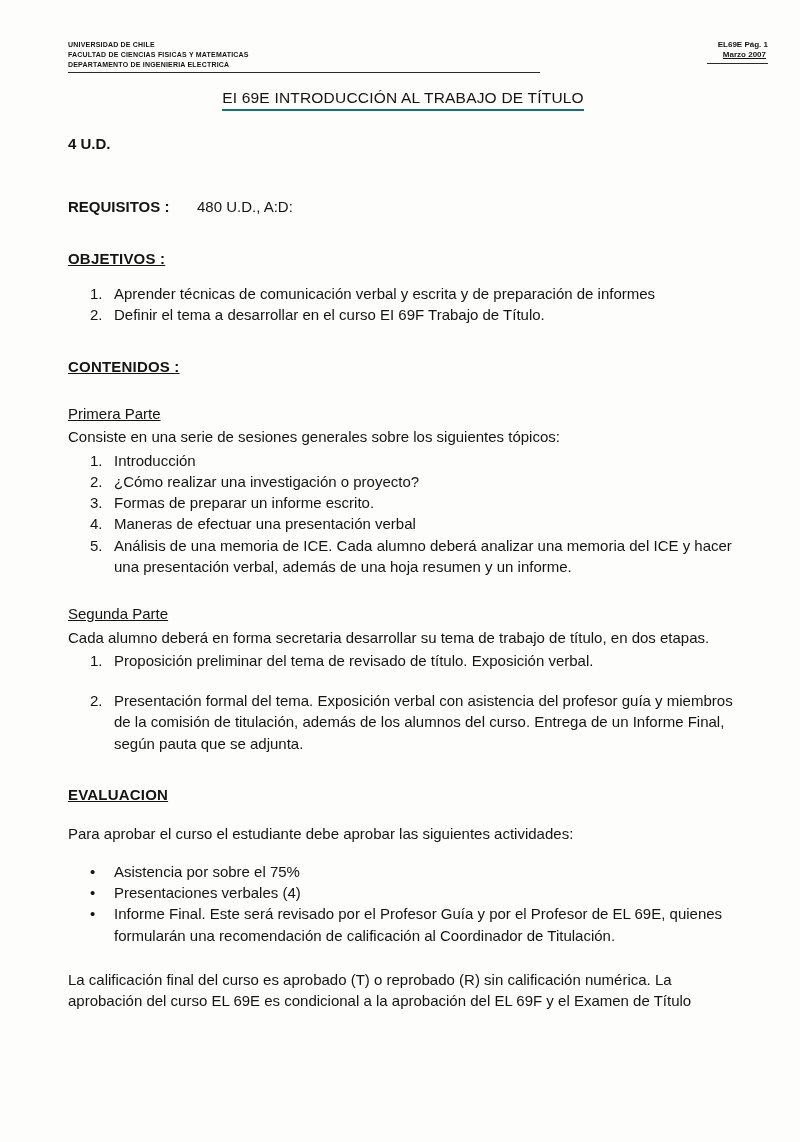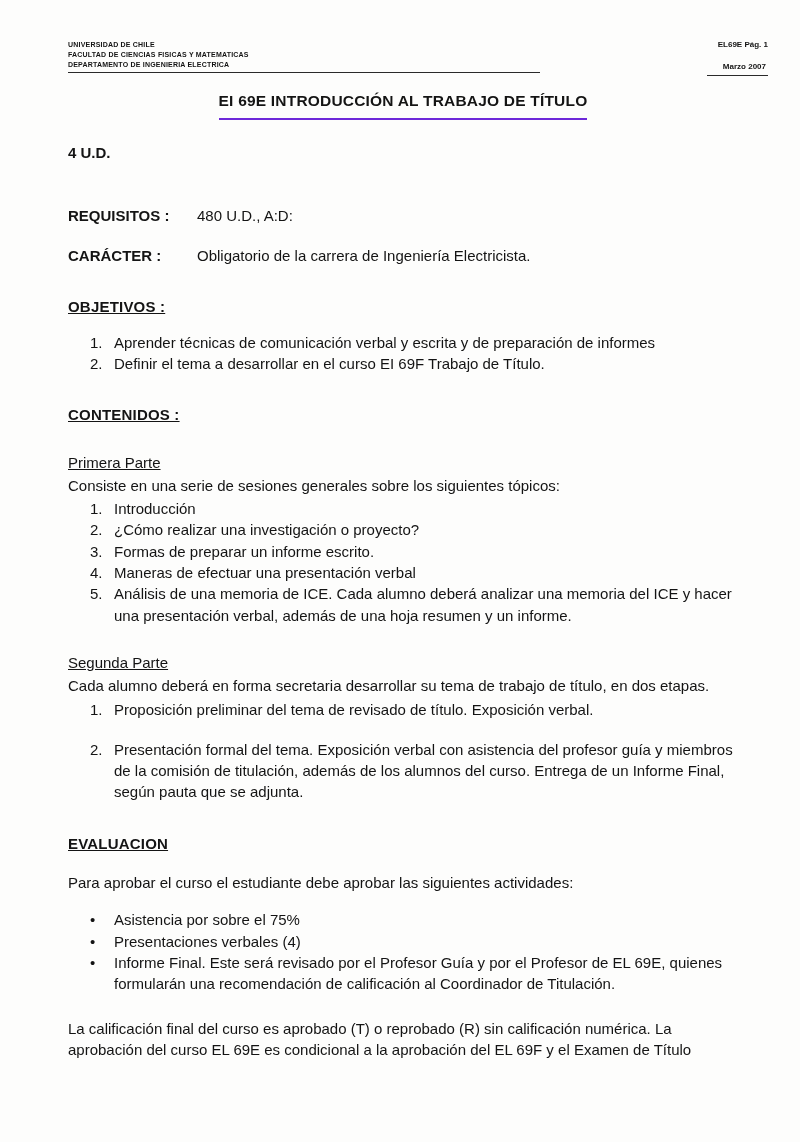--- a/index.html
+++ b/index.html
@@ -23,32 +23,33 @@
     line-height: 1.45;
     letter-spacing: .2px;
     width: 472px;
     border-bottom: 1.5px solid #2a2a2a;
     padding-bottom: 2px;
   }
   .hdr-right { text-align: right; font-size: 8px; font-weight: bold; line-height: 1.3; }
   .hdr-right .pageref { display: block; }
   .hdr-right .date {
     display: inline-block;
-    margin-top: 12px;
+    margin-top: 0;
     padding: 0 2px 2px 16px;
     border-bottom: 1.5px solid #2a2a2a;
+    text-decoration: underline;
   }
   
   .title-wrap { text-align: center; margin-top: 16px; padding-right: 30px; }
   .doc-title {
     display: inline-block;
     font-size: 15.5px;
-    font-weight: bold;
-    border-bottom: 2px solid #6d28d9;
-    padding-bottom: 8px;
+    font-weight: normal;
+    border-bottom: 2px solid #0f766e;
+    padding-bottom: 2px;
     letter-spacing: .2px;
   }
   .units { text-align: left; font-size: 15px; font-weight: bold; margin-top: 24px; padding-right: 30px; }
   
   .content { padding-right: 34px; font-size: 15px; line-height: 1.42; }
   .field { display: flex; }
   .field + .field { margin-top: 19px; }
   .field-label { font-weight: bold; flex: 0 0 129px; }
   .fields { margin-top: 44px; }
   .para { margin: 0; }
@@ -94,24 +95,20 @@
     <span class="doc-title">EI  69E INTRODUCCIÓN AL TRABAJO DE TÍTULO</span>
   </div>
   <div class="units">4 U.D.</div>
 
   <div class="content">
 
     <div class="fields">
       <div class="field">
         <span class="field-label">REQUISITOS :</span>
         <span class="field-value">480 U.D., A:D:</span>
-      </div>
-      <div class="field">
-        <span class="field-label">CARÁCTER :</span>
-        <span class="field-value">Obligatorio de la carrera de Ingeniería Electricista.</span>
       </div>
     </div>
 
 
     <div class="sec-heading">OBJETIVOS :</div>
     <div class="num-list">
       <div class="num-item">
         <span class="num">1.</span>
         <span class="txt">Aprender técnicas de comunicación verbal y escrita y de preparación de informes</span>
       </div>

